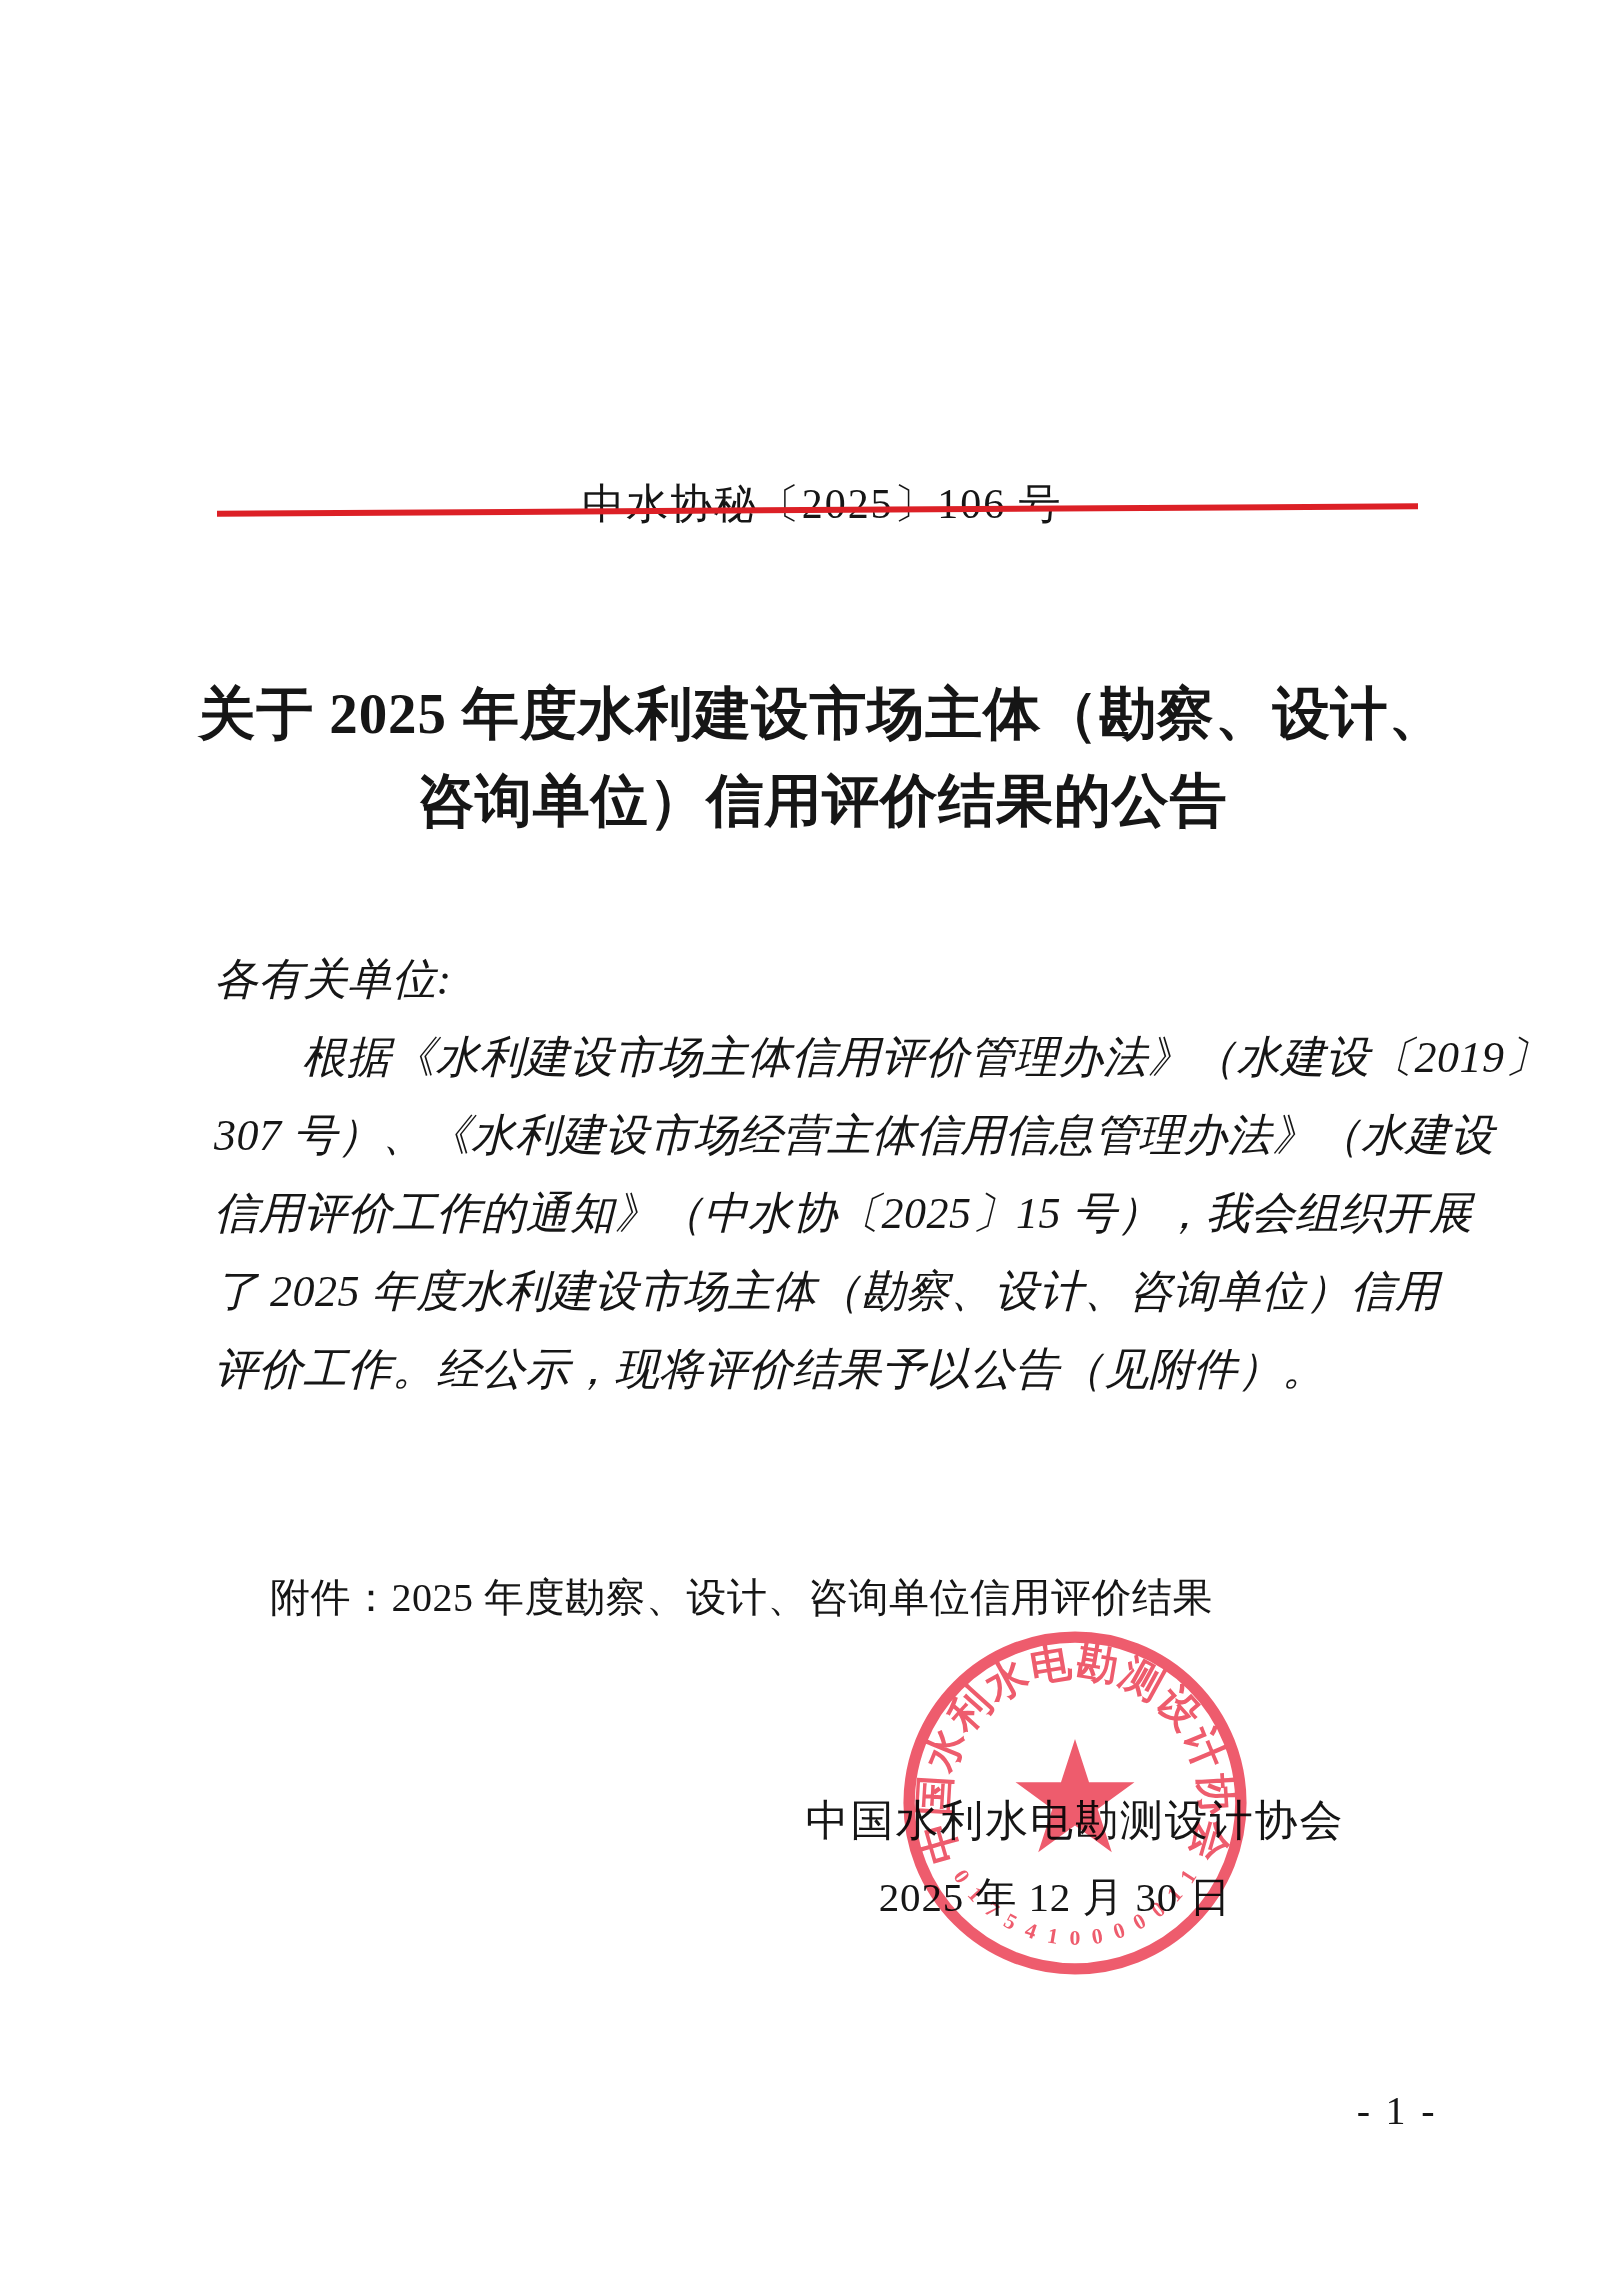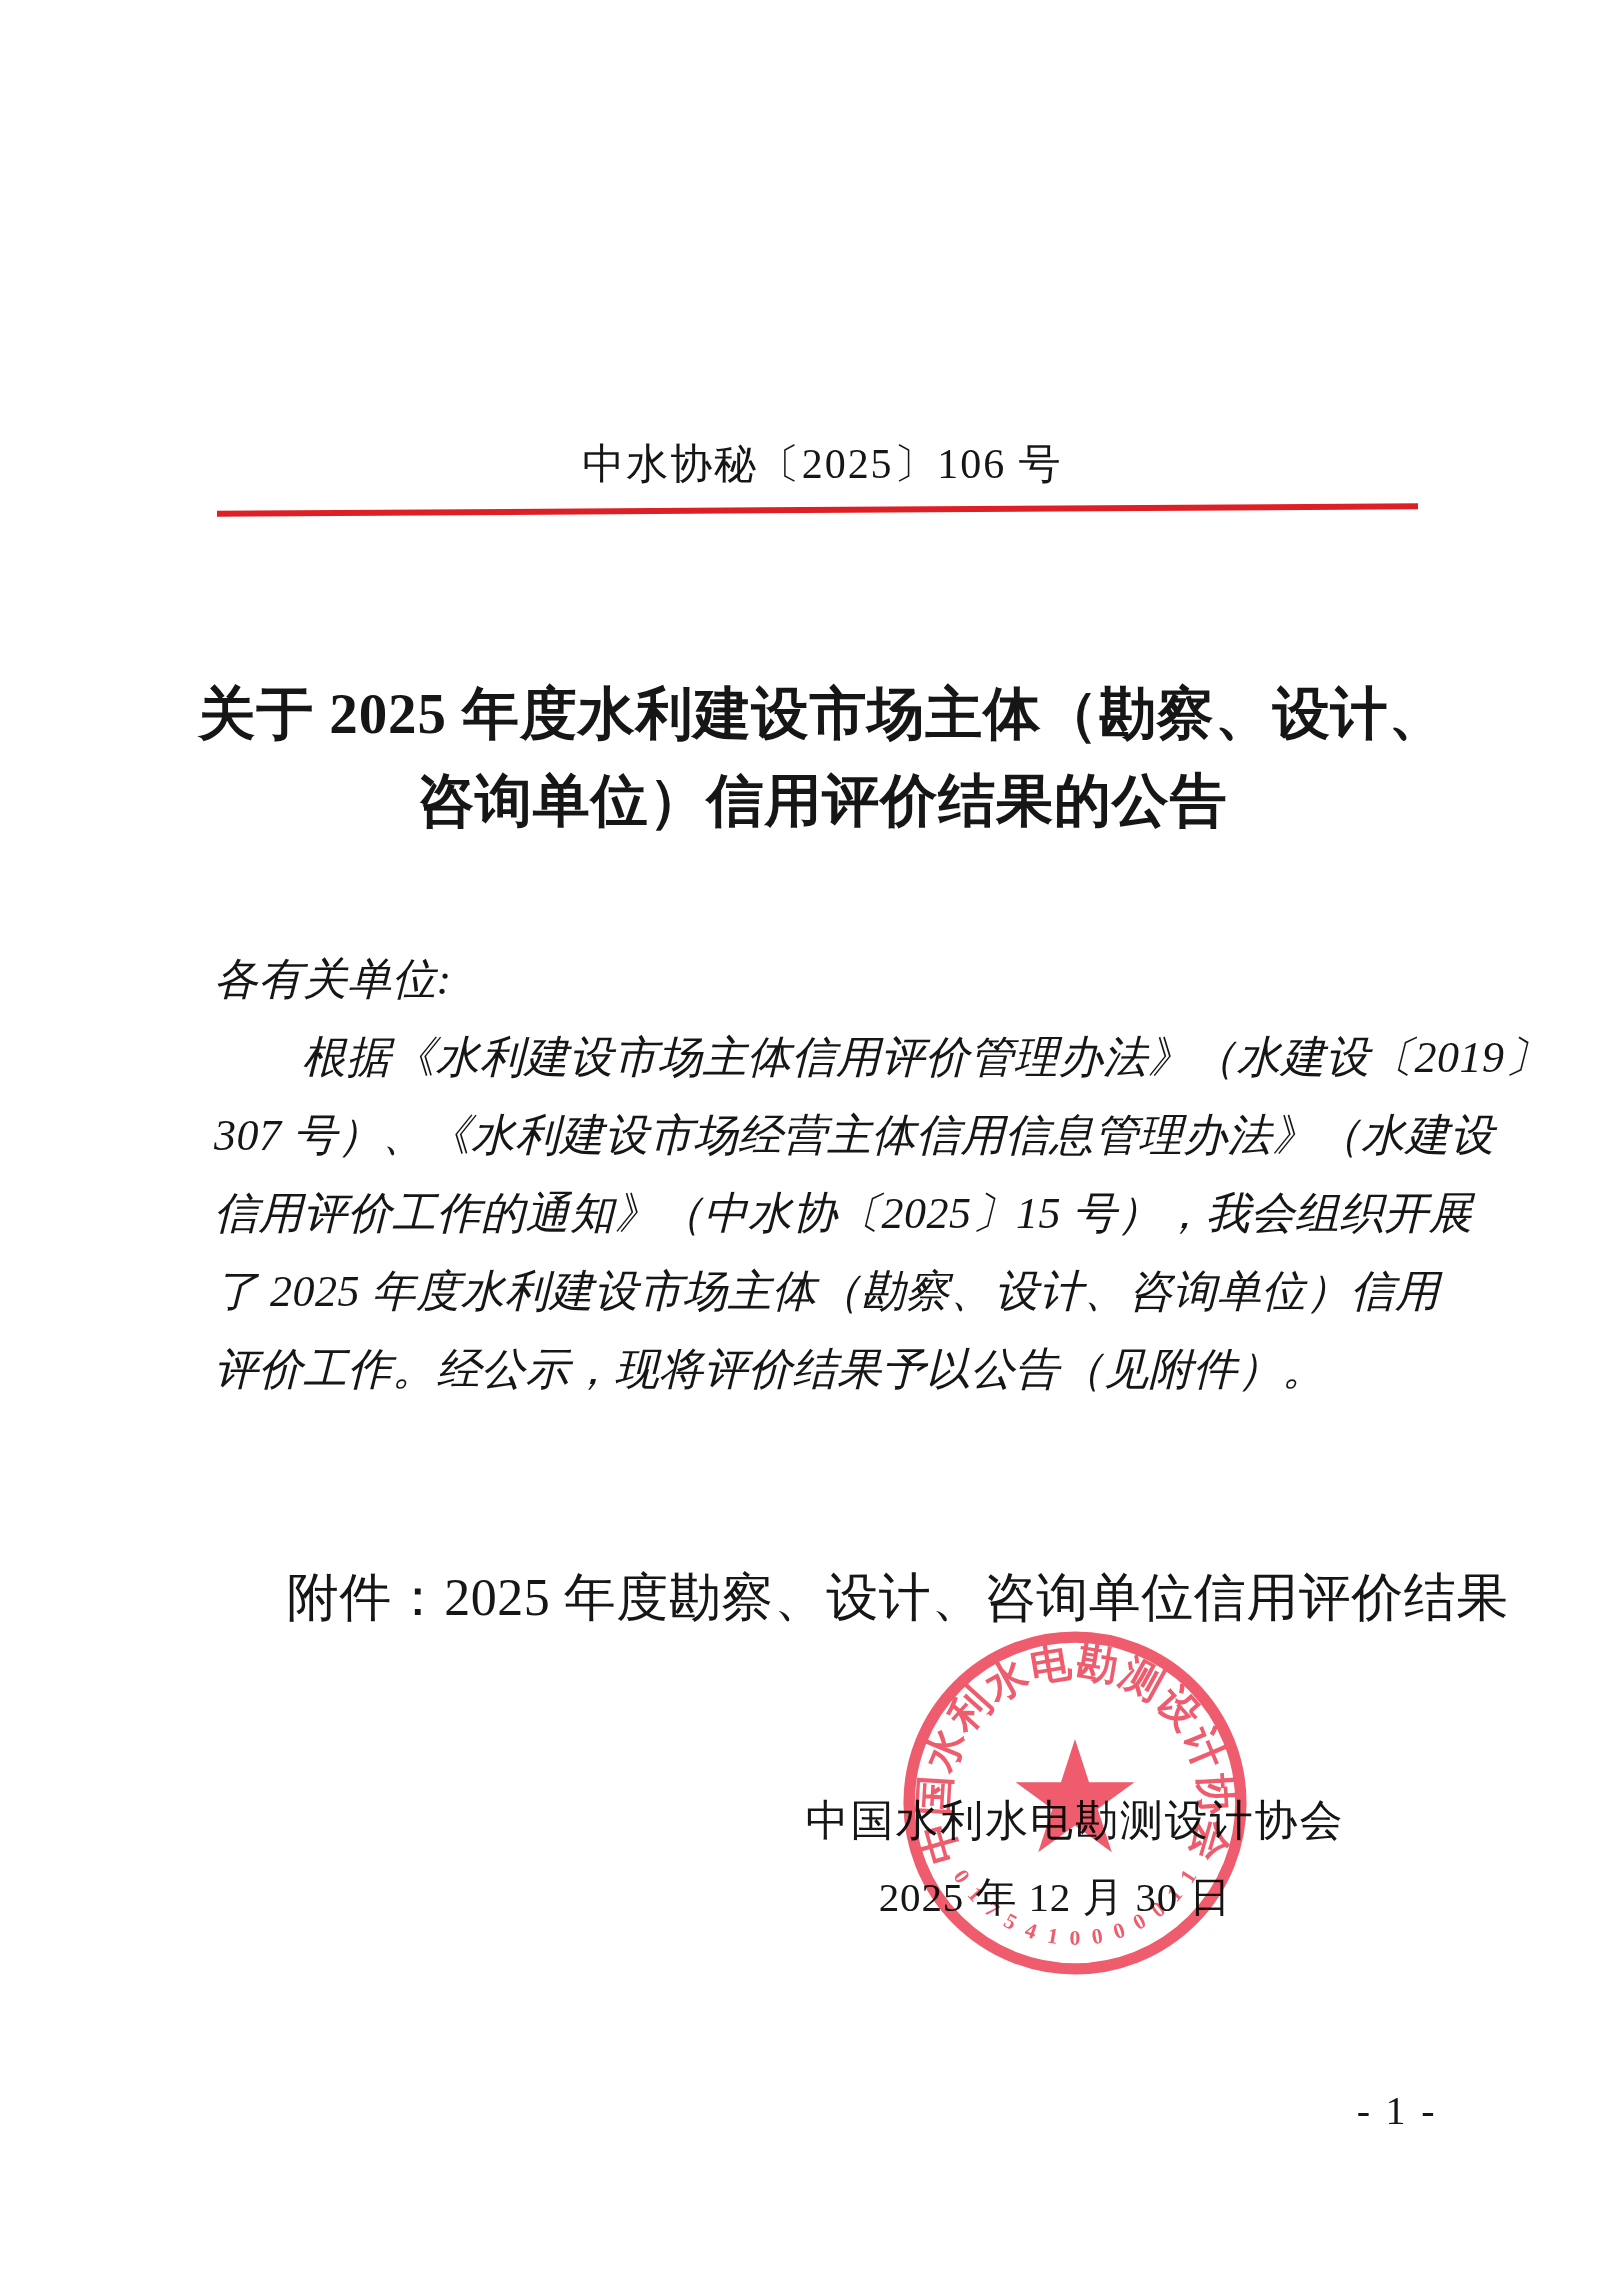--- a/index.html
+++ b/index.html
@@ -13,21 +13,21 @@
   }
   .header-title{
     position:absolute;top:232px;left:21.7px;right:0;
     text-align:center;
     font-size:88px;font-weight:900;
     letter-spacing:9.4px;
     color:var(--header-red,#df1f23);
     white-space:nowrap;
   }
   .doc-number{
-    position:absolute;top:436px;left:21.7px;right:0;
+    position:absolute;top:476px;left:21.7px;right:0;
     text-align:center;
     font-size:42px;letter-spacing:1.9px;
     white-space:nowrap;
   }
   .red-rule{
     position:absolute;top:507px;left:217px;
     width:1201px;height:6.1px;
     background:var(--rule-red,#dc2026);
     transform:rotate(-0.36deg);
   }
@@ -41,21 +41,21 @@
   .body-block{
     position:absolute;top:941px;left:214px;width:1236px;
     font-size:44px;line-height:78px;
     letter-spacing:0.5px;
     font-style:italic;
   }
   .body-line{white-space:nowrap;}
   .indent2{text-indent:2em;text-align:right;}
   .attachment-line{
     position:absolute;top:1562px;left:214px;width:1318px;
-    font-size:52px;line-height:71px;
+    font-size:40px;line-height:71px;
     text-indent:1.4em;letter-spacing:0.5px;
     white-space:nowrap;
   }
   .signer{
     position:absolute;top:1792px;left:1075px;
     transform:translateX(-50%);
     font-size:43px;letter-spacing:1.9px;
     white-space:nowrap;z-index:2;
   }
   .issue-date{

